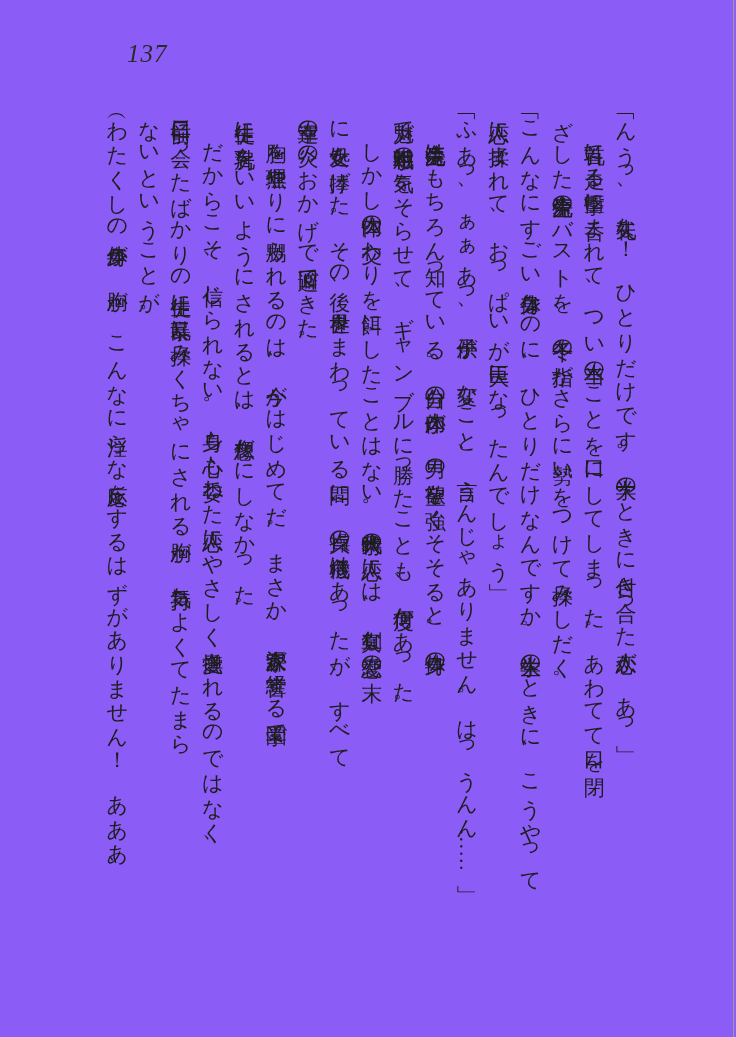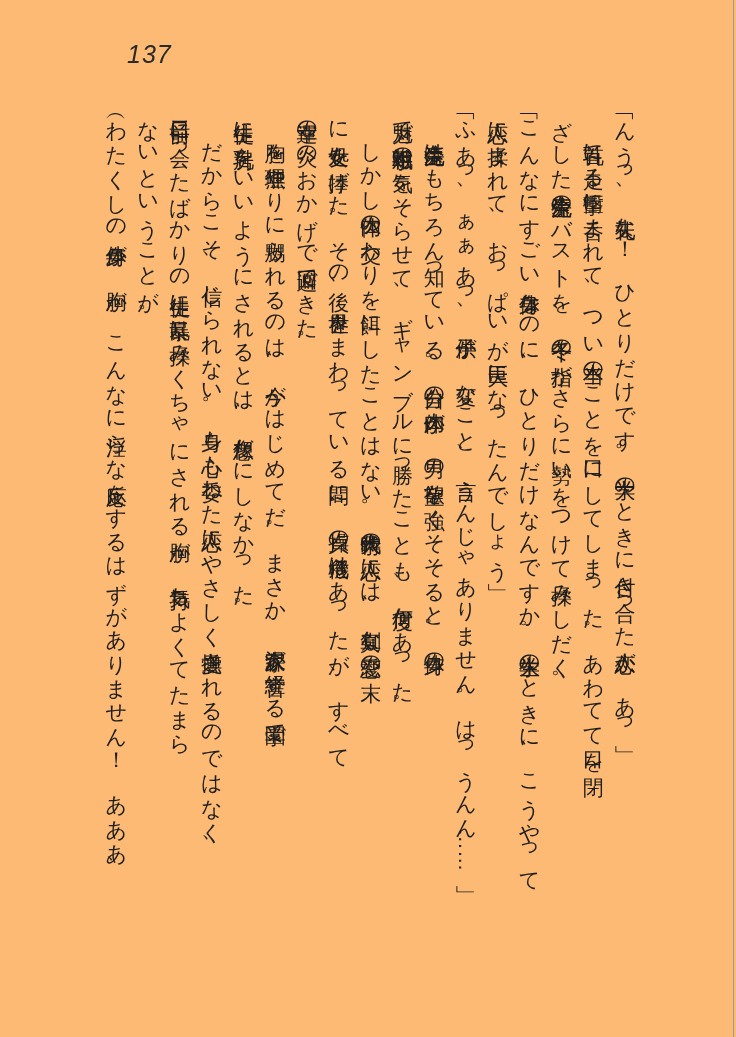--- a/index.html
+++ b/index.html
@@ -4,23 +4,23 @@
 <style>
   html, body {
     margin: 0;
     padding: 0;
     background: #ffffff;
   }
   .page {
     position: relative;
     width: 736px;
     height: 1037px;
-    background: #fdba74;
+    background: #8b5cf6;
     overflow: hidden;
-    font-family: Liberation Sans, sans-serif;
+    font-family: Liberation Serif, serif;
   }
   .page-number {
     position: absolute;
     left: 127px;
     top: 40px;
     font-size: 25px;
     font-style: italic;
     color: #2a2a2a;
     letter-spacing: 1px;
   }

